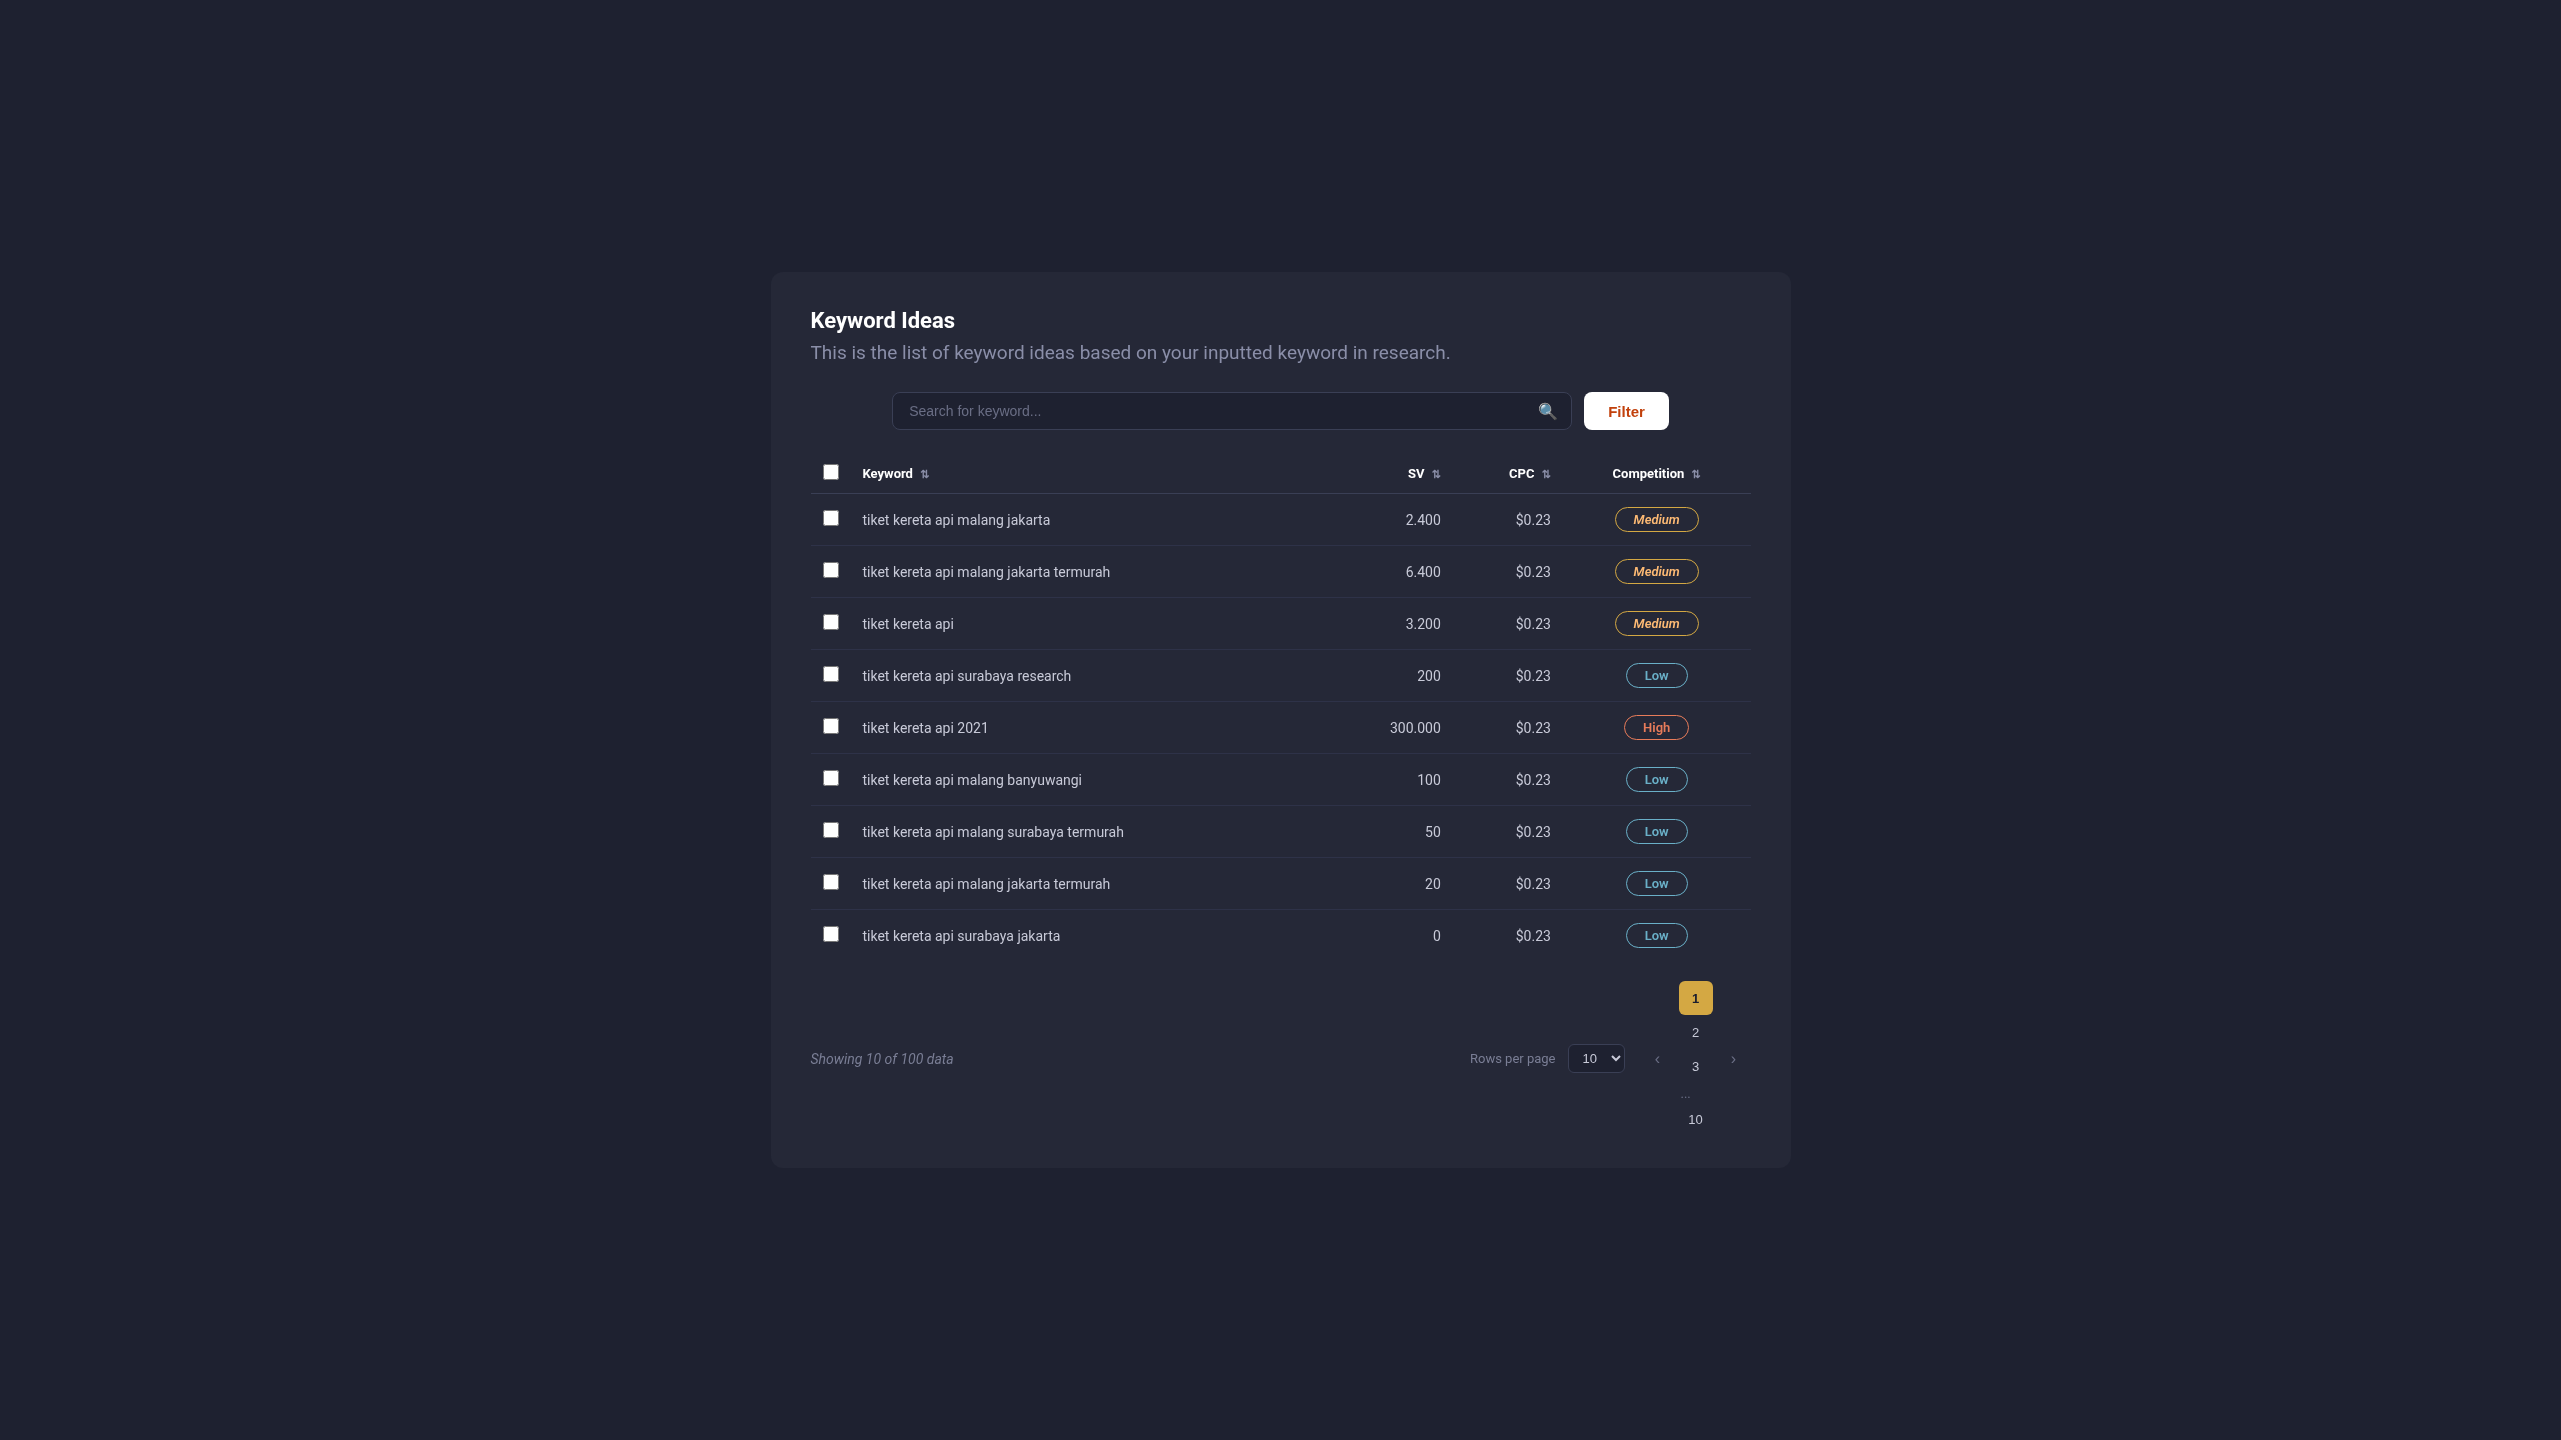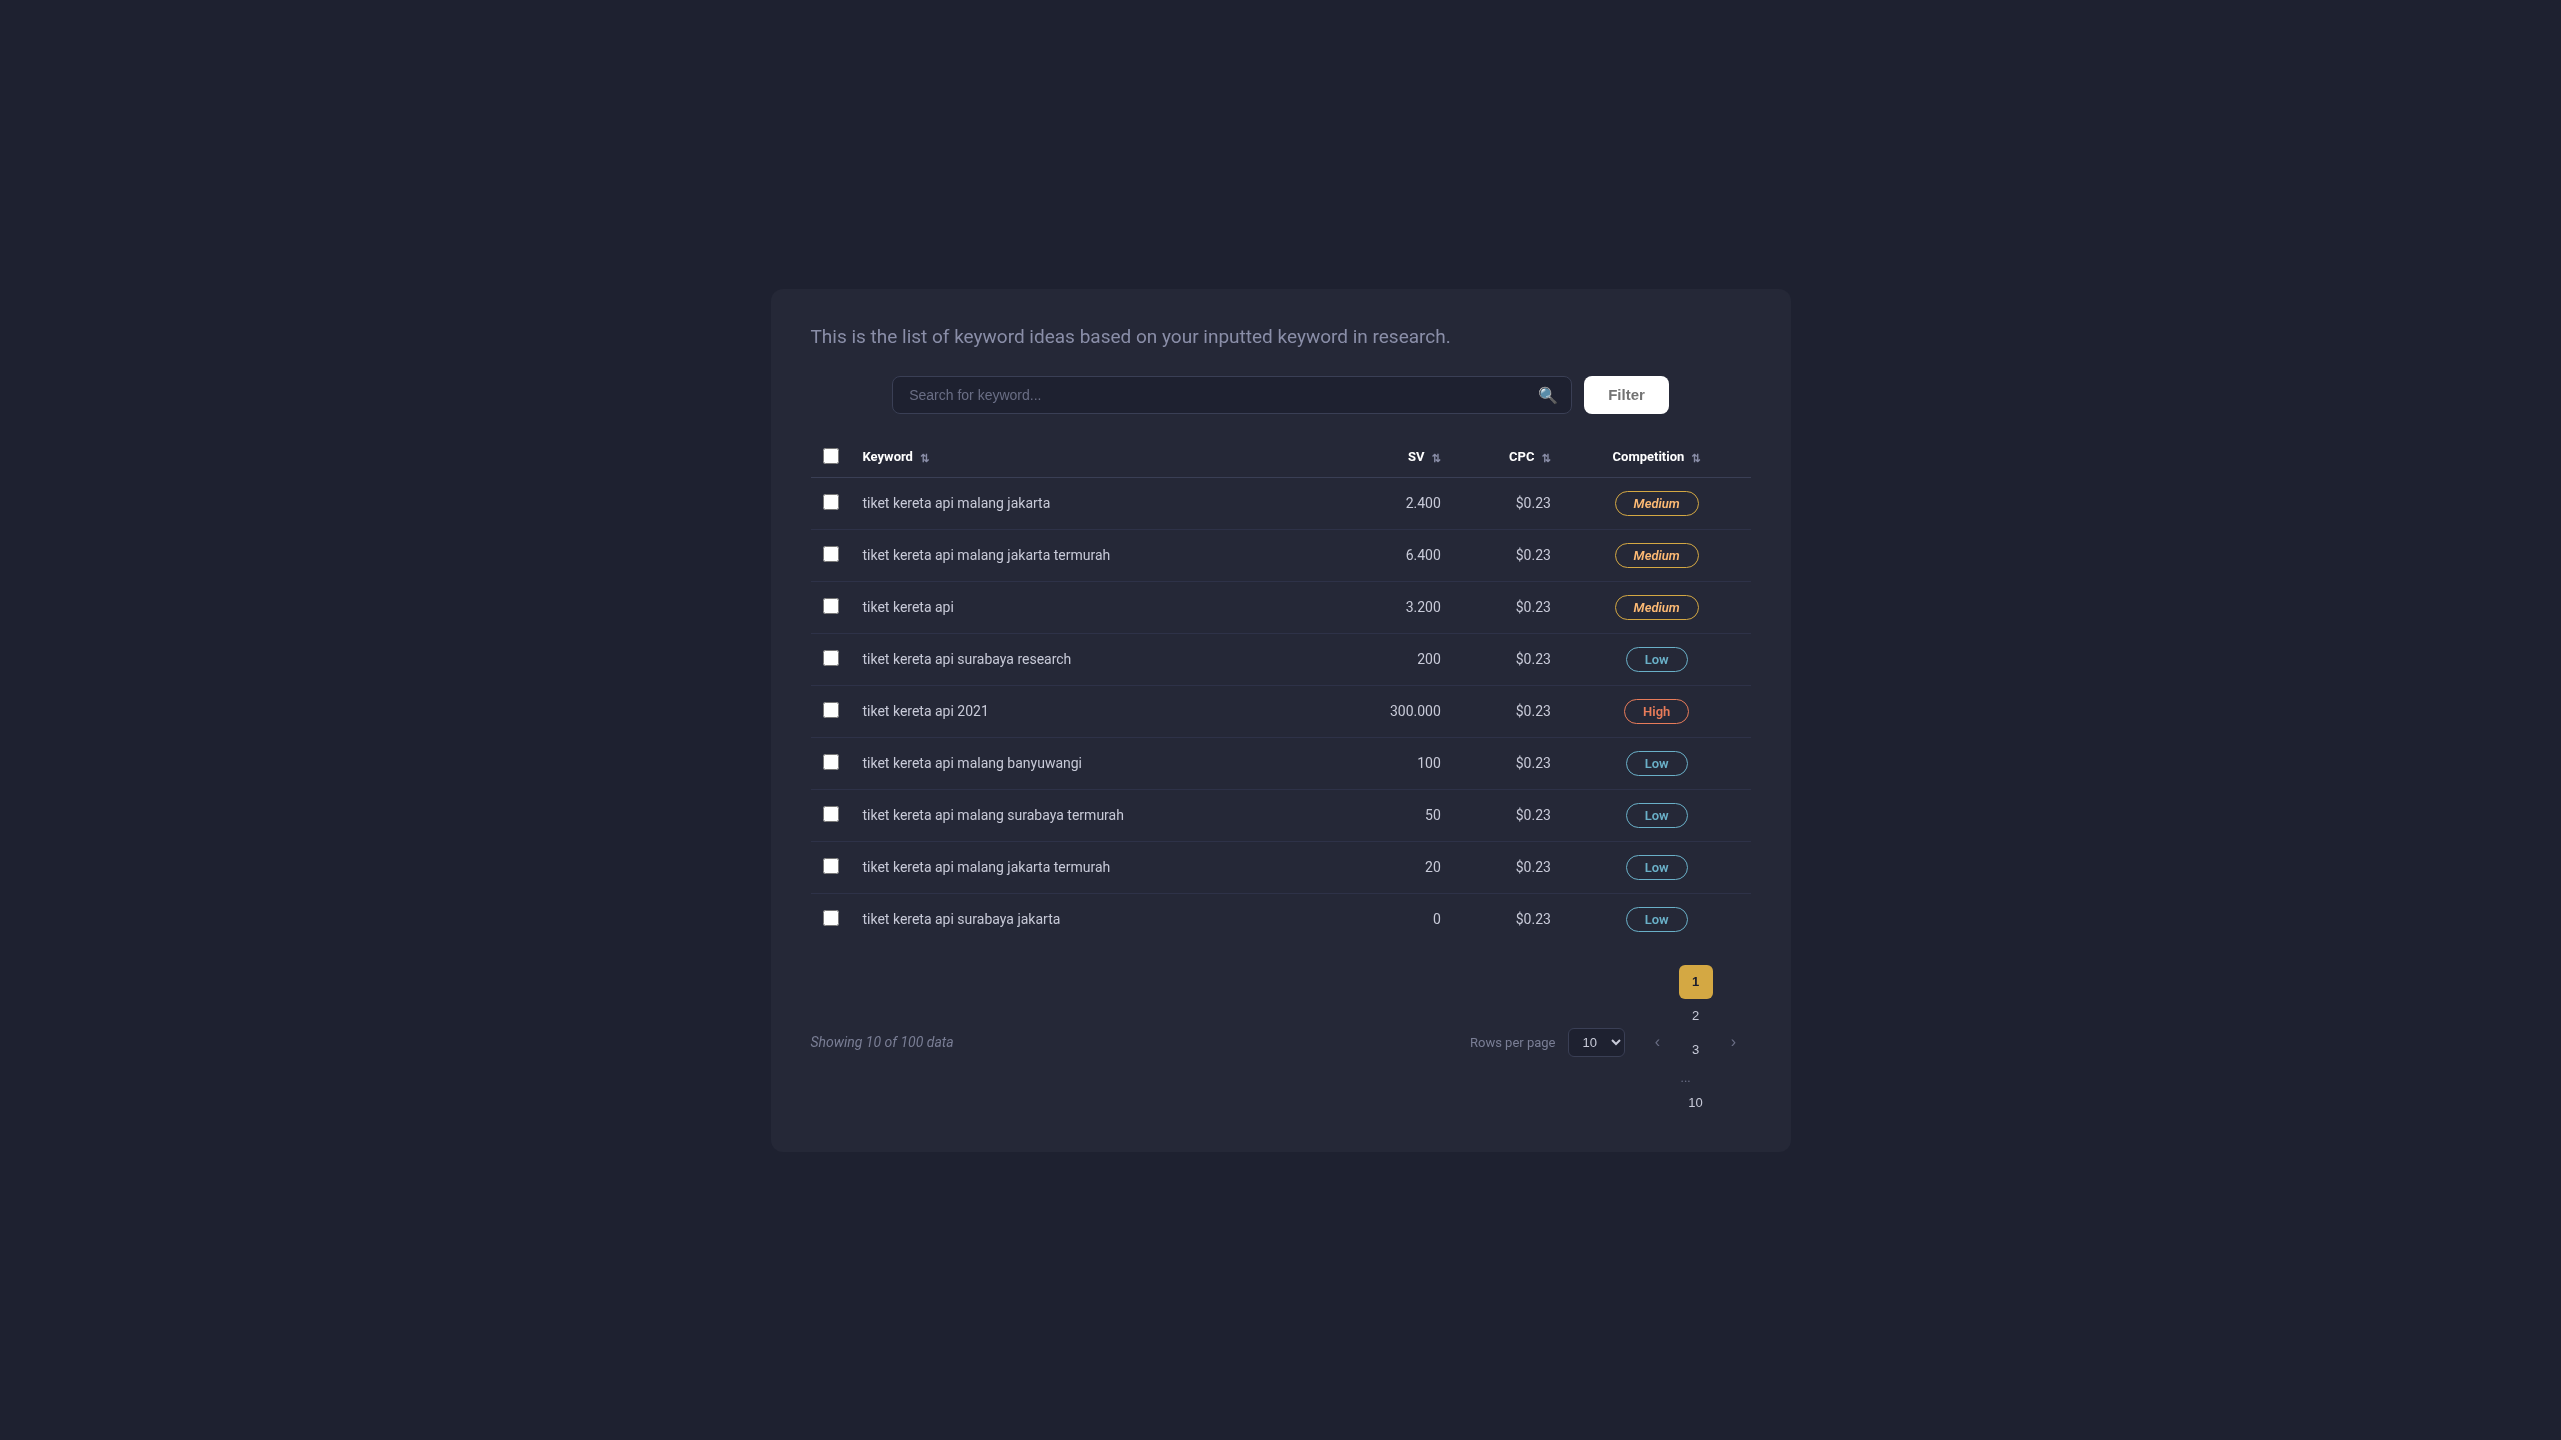--- a/index.html
+++ b/index.html
@@ -68,21 +68,21 @@
       right: 14px;
       top: 50%;
       transform: translateY(-50%);
       color: #6a6e85;
       font-size: 16px;
       pointer-events: none;
     }
 
     .filter-btn {
       background-color: #ffffff;
-      color: #737373;
+      color: #c2410c;
       border: none;
       border-radius: 8px;
       padding: 10px 24px;
       font-size: 15px;
       font-weight: 600;
       cursor: pointer;
       white-space: nowrap;
     }
 
     table {
@@ -256,20 +256,21 @@
     .page-dots {
       font-size: 13px;
       color: #6a6e85;
       padding: 0 2px;
     }
   </style>
 </head>
 <body>
 
 <div class="card">
+  <div class="card-title">Keyword Ideas</div>
   <div class="card-subtitle">This is the list of keyword ideas based on your inputted keyword in research.</div>
 
   <div class="toolbar">
     <div class="search-wrapper">
       <input class="search-input" type="text" placeholder="Search for keyword..." style="">
       <span class="search-icon-wrap">🔍</span>
     </div>
     <button class="filter-btn">Filter</button>
   </div>
 

